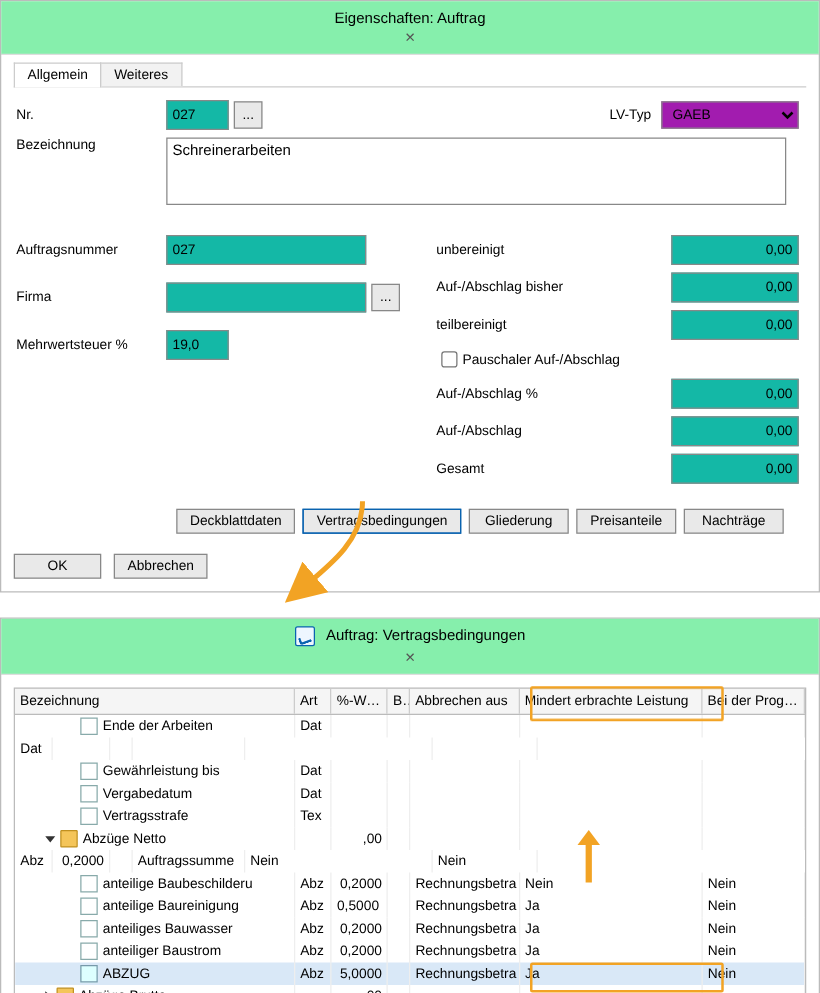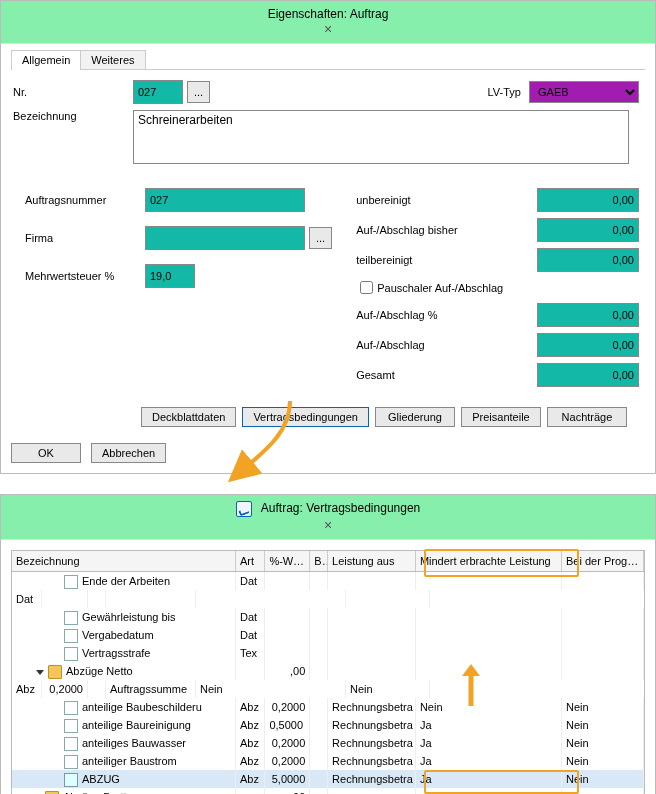--- a/index.html
+++ b/index.html
@@ -77,21 +77,21 @@
     padding: 0 4px;
     background: #a21caf;
   }
   textarea.multi {
     border: 1px solid #888;
     font-size: 12px;
     padding: 2px 4px;
     font-family: inherit;
     resize: none;
   }
-  .twocol { display: flex; gap: 24px; margin-left: 12px; }
+  .twocol { display: flex; gap: 24px; }
   .leftcol { flex: 1; }
   .rightcol { width: 290px; }
   .rlabel { display:inline-block; width:130px; font-size:11px; }
   .checkbox { margin-right:4px; vertical-align:middle; }
   .btnrow { display:flex; gap:6px; justify-content:flex-start; padding:8px 16px 10px 140px; }
   .btn {
     border:1px solid #888;
     background:#e9e9e9;
     font-size:11px;
     padding:3px 10px;
@@ -299,21 +299,21 @@
   </div>
 
   <div style="height:10px"></div>
 
   <div class="grid-area grid-wrap">
     <div class="gridhead">
       <div class="gh gw0">Bezeichnung</div>
       <div class="gh gw1">Art</div>
       <div class="gh gw2">%-Wert</div>
       <div class="gh gw3">Br</div>
-      <div class="gh gw4">Leistung aus</div>
+      <div class="gh gw4">Abbrechen aus</div>
       <div class="gh gw5">Mindert erbrachte Leistung</div>
       <div class="gh gw6">Bei der Progno</div>
     </div>
 
     <div class="highlight-col" style="left:413px;top:-1px;width:151px;height:24px;"></div>
 
     <div class="gridbody" id="gridbody">
           <div class="grow">
             <div class="gc gw0"><span style="display:inline-block;width:48px;"></span><span class="doc-icon"></span><span>Ende der Arbeiten</span></div>
             <div class="gc gw1">Dat</div>

